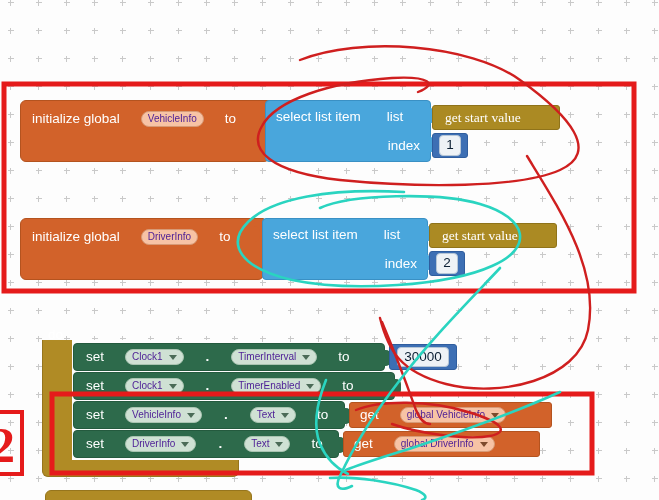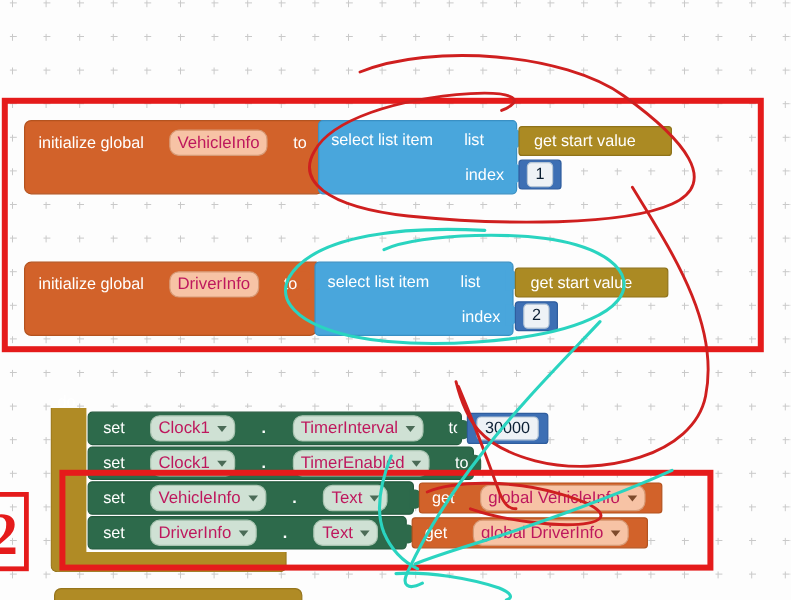--- a/index.html
+++ b/index.html
@@ -68,37 +68,37 @@
 
   
   .c-variable { background: #d2622a; border: 1px solid #b4531f; }
   
   .c-list { background: #49a6dc; border: 1px solid #3a90c4; }
   
   .c-math { background: #3d6fb4; border: 1px solid #2f5d9e; }
   
   .c-event { background: #b08b25; border: 1px solid #96751d; }
   
-  .c-mustard { background: #ab8a23; border: 1px solid #8f731a; }
+  .c-mustard { background: #ab8a23; border: 1px solid #8f731a; font-family: Liberation Serif, serif; }
   
   .c-green { background: #2d6a4b; border: 1px solid #245a3e; }
   
   .c-logic { background: #8fc24e; border: 1px solid #78a840; }
 
   
   .field {
     display: inline-flex;
     align-items: center;
     gap: 4px;
     background: #f7c3a5;
-    color: #be185d;
+    color: #4c1d95;
     border: 1px solid #d79a76;
     border-radius: 8px;
     padding: 1px 6px 2px 6px;
-    font-size: 14px;
+    font-size: 10px;
     line-height: 1.15;
   }
   .field.light-green {
     background: #cfe1d4;
     border-color: #a9c4b1;
   }
   .field.gold {
     background: #f0e3bb;
     border-color: #cdbb86;
   }

